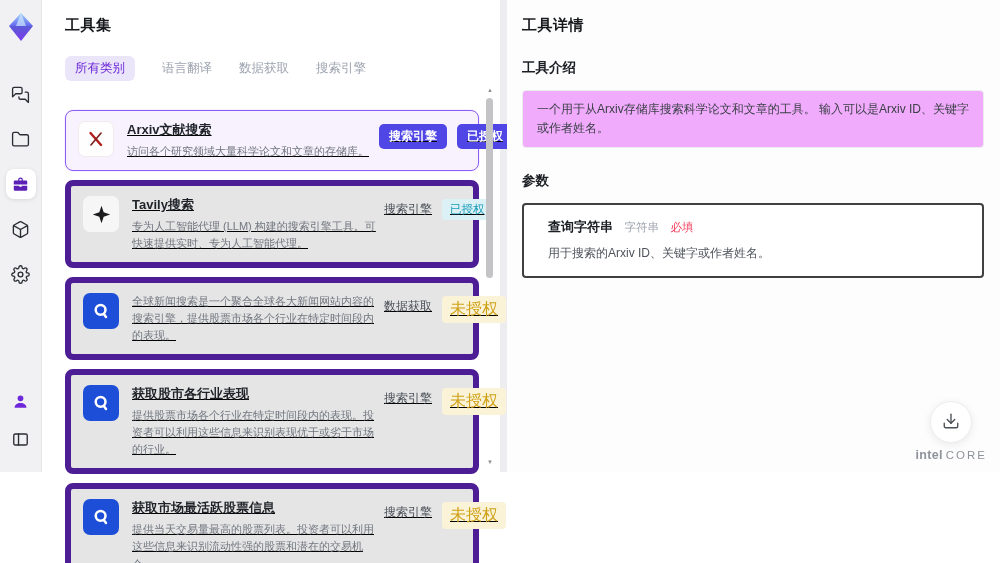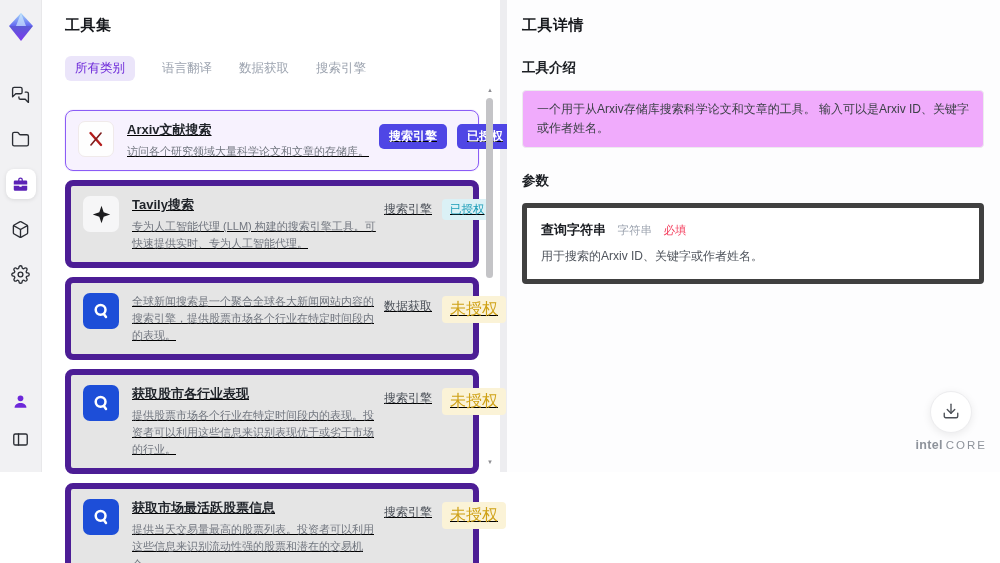--- a/index.html
+++ b/index.html
@@ -58,29 +58,29 @@
 
   
   .v-divider { width:7px; flex:none; background:#ededf0; }
 
   
   .detail-panel { flex:1; background:#fdfdfe; position:relative; padding:16px 16px 0 15px; }
   .detail-title { font-size:15px; font-weight:bold; color:#17191d; letter-spacing:.5px; }
   .section-heading { font-size:13.5px; font-weight:bold; color:#1b1e23; margin-top:24px; }
   .intro-box { margin-top:13px; background:#f0abfc; border:1px solid #ececee; border-radius:4px;
     padding:9px 14px; font-size:12px; color:#3c4047; line-height:1.6; }
-  .param-card { margin-top:13px; background:#fff; border:5px solid #404040; border-radius:4px;
-    padding:12px 14px 14px; }
+  .param-card { margin-top:13px; background:#fff; border:2px solid #404040; border-radius:4px;
+    padding:12px 24px 14px; }
   .param-name { font-size:13px; font-weight:bold; color:#1b1e23; }
   .param-type { font-size:11.5px; color:#9ca3af; margin-left:7px; }
   .param-required { font-size:11.5px; color:#f43f5e; margin-left:7px; }
   .param-desc { font-size:12px; color:#4f545c; margin-top:9px; }
 
   
-  .corner { position:absolute; right:13px; bottom:20px; display:flex; flex-direction:column;
+  .corner { position:absolute; right:13px; bottom:10px; display:flex; flex-direction:column;
     align-items:center; gap:5px; }
   .download-btn { width:42px; height:42px; border-radius:50%; background:#fff;
     border:1px solid #ededef; box-shadow:0 2px 8px rgba(0,0,0,.08); display:flex;
     align-items:center; justify-content:center; cursor:pointer; }
   .brand { color:#8e939b; font-size:12.5px; display:flex; align-items:baseline; gap:3px; }
   .brand .b-intel { font-weight:bold; letter-spacing:.3px; }
   .brand .b-core { font-size:11.5px; letter-spacing:2px; text-transform:uppercase; }
 </style>
 </head>
 <body>

